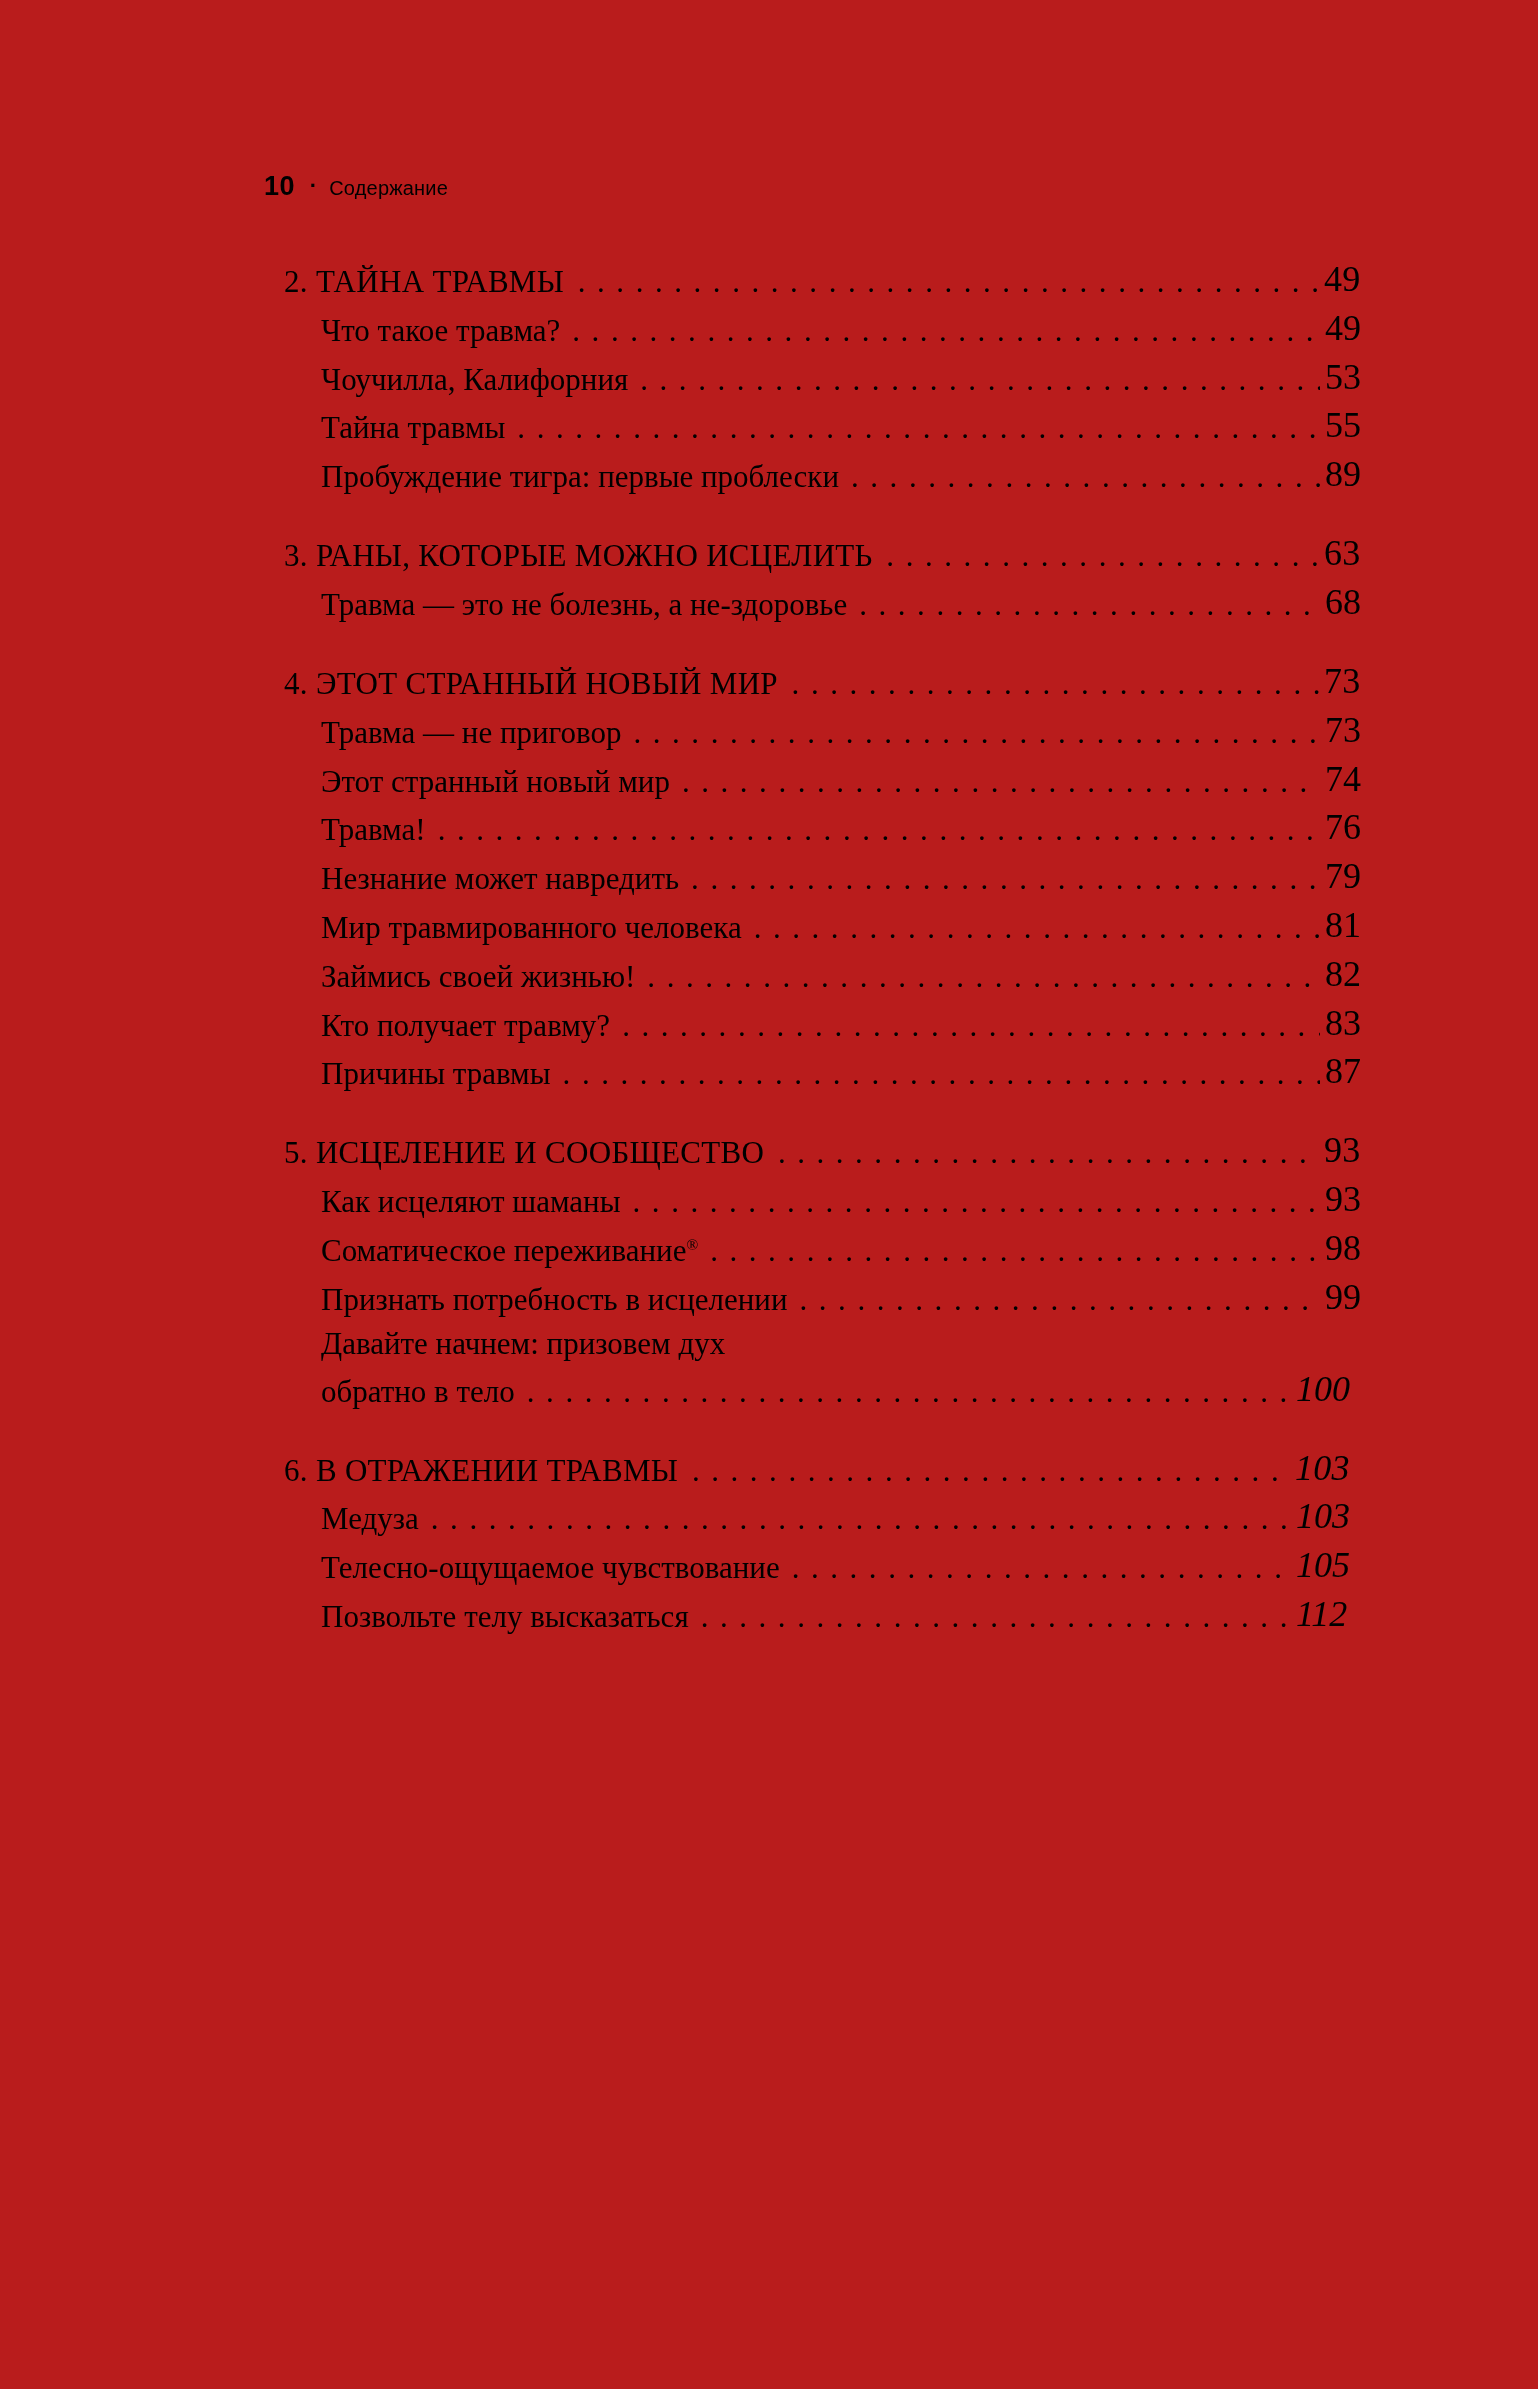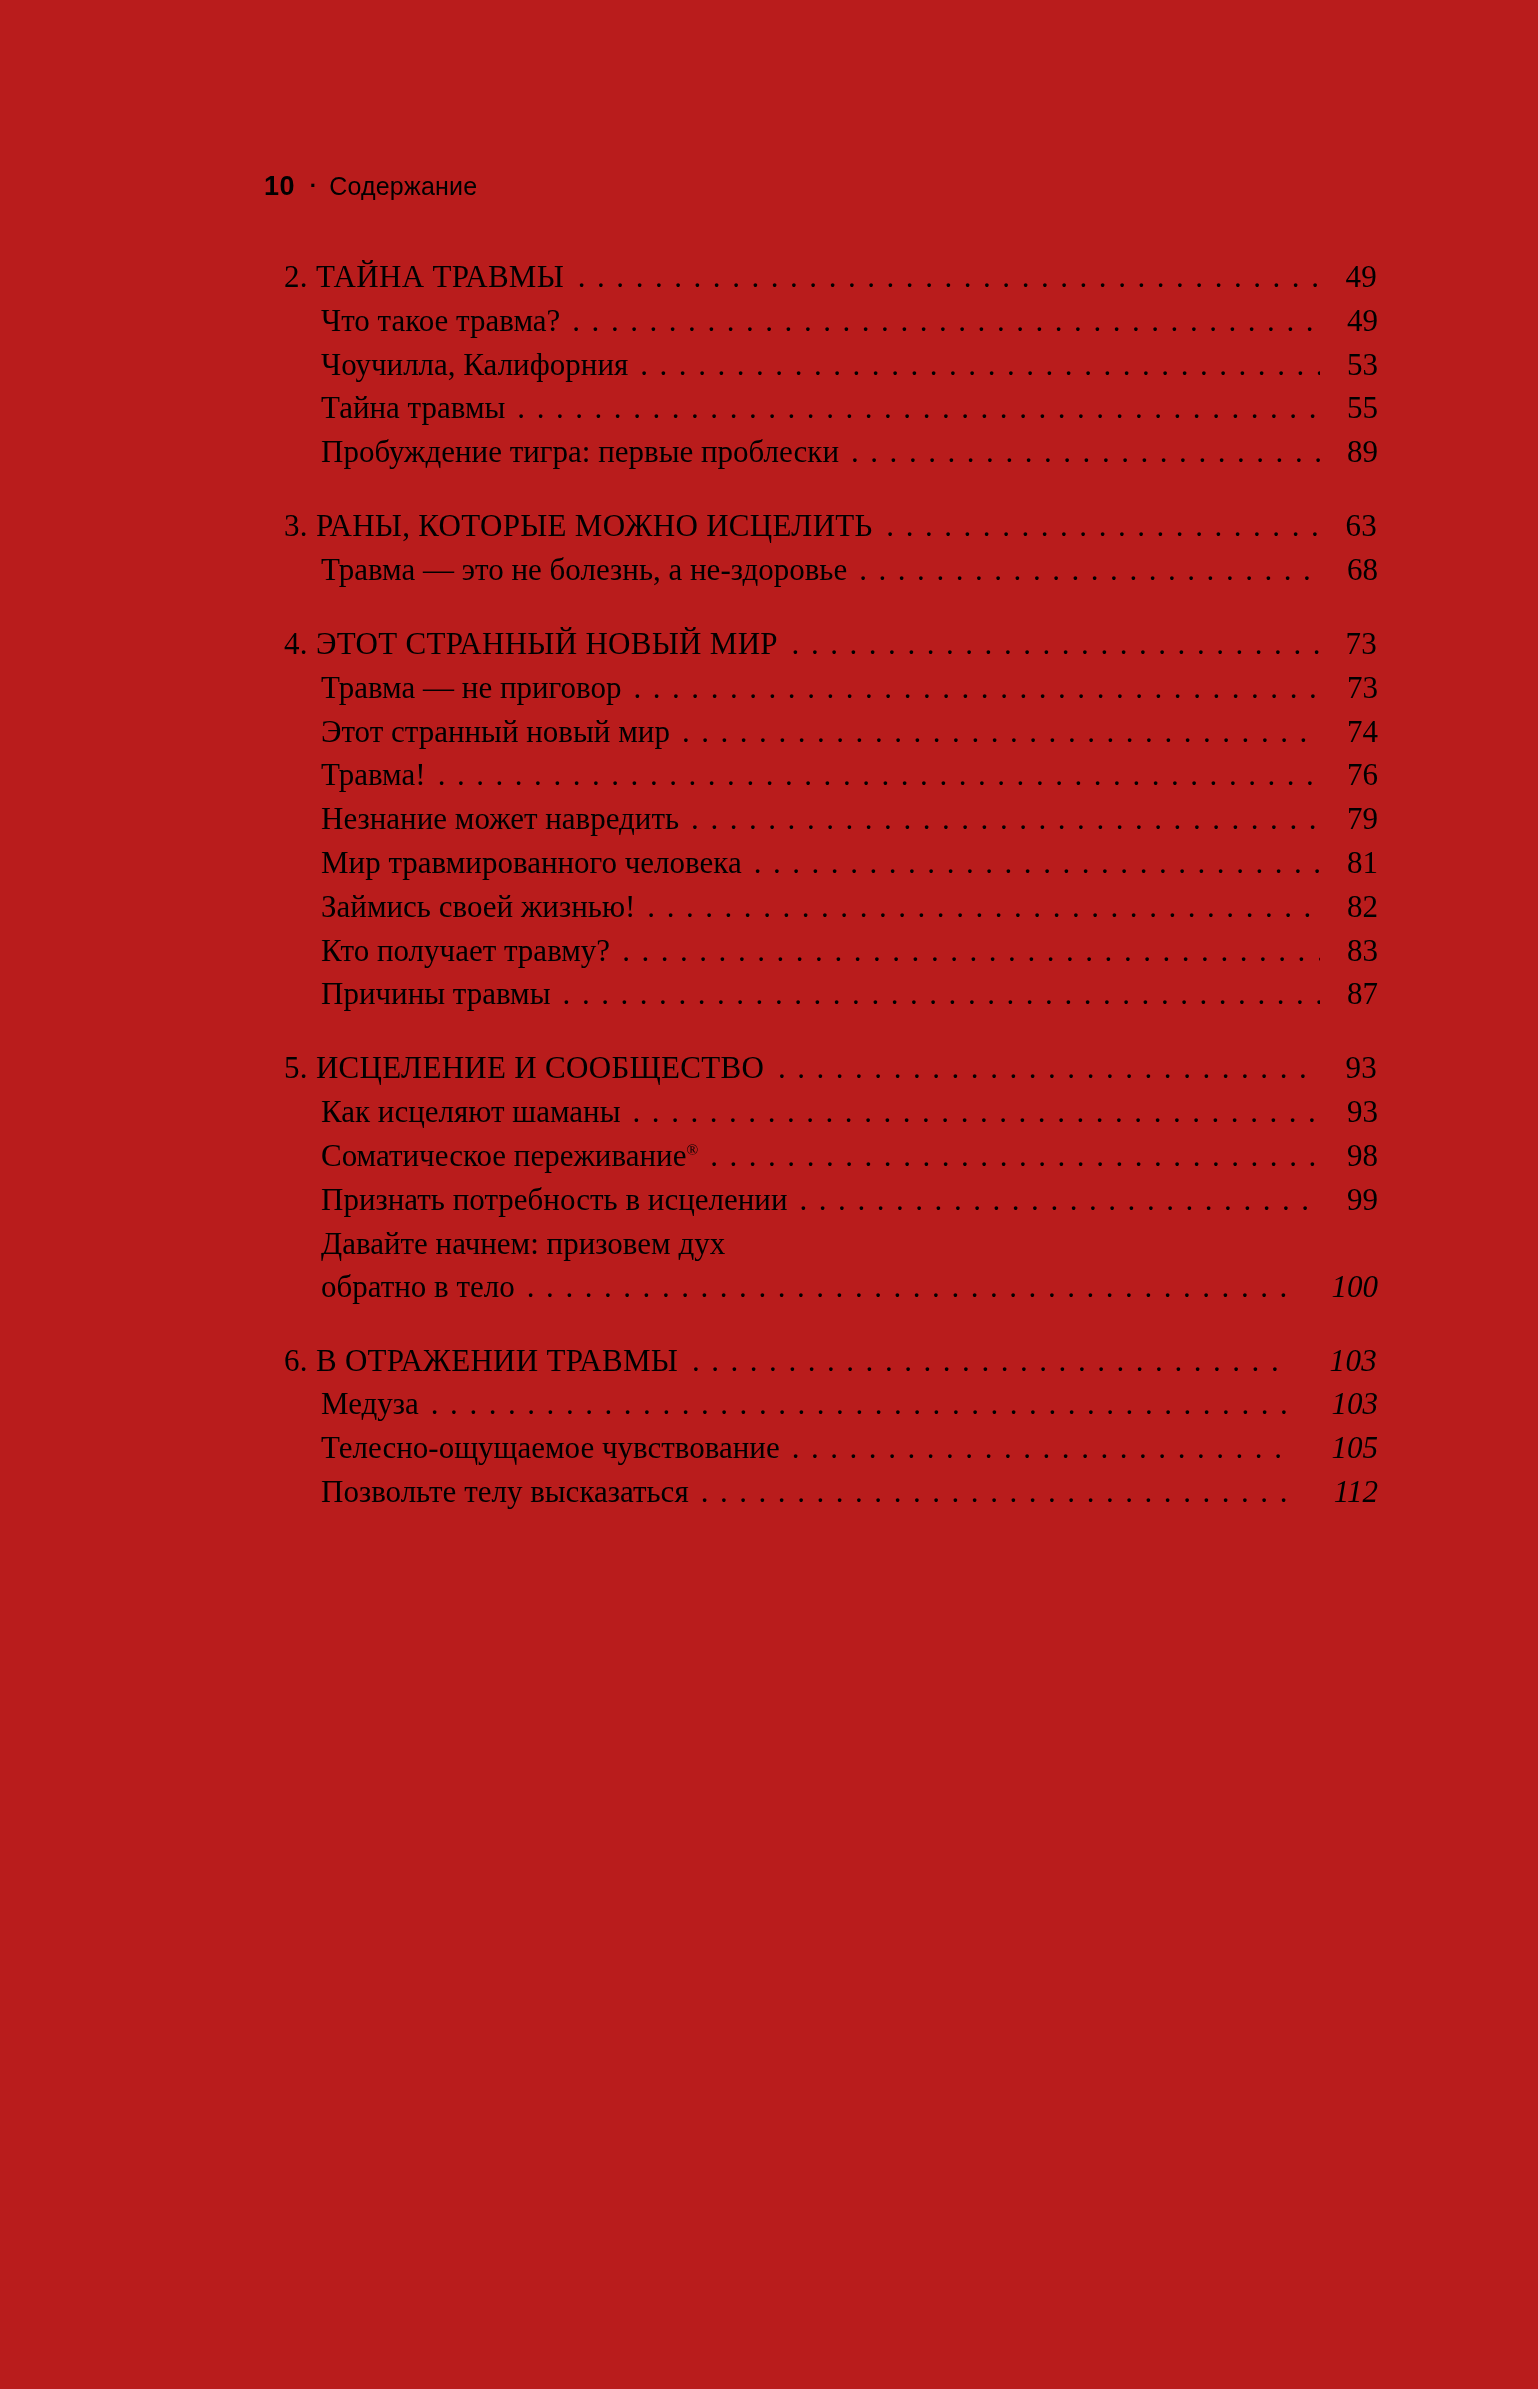--- a/index.html
+++ b/index.html
@@ -42,21 +42,21 @@
   }
   .running-head .sep {
     font-weight: 700;
     margin: 0 12px 0 14.6px;
     font-size: 22px;
     position: relative;
     top: -1.8px;
   }
   .running-head .section-name {
     font-weight: 400;
-    font-size: 25px;
+    font-size: 20px;
   }
 
   
   .toc {
     position: absolute;
     left: 0;
     top: 261px;
     width: 1539px;
   }
 
@@ -89,24 +89,23 @@
     left: 0;
     bottom: -1.8px;
     white-space: nowrap;
     letter-spacing: 1.9px;
     font-size: 31px;
     line-height: 1;
   }
 
   .toc-entry .page-num {
     flex: 0 0 auto;
-    text-align: right;
     min-width: 53px;
     padding-left: 4.6px;
-    font-size: 31px;
+    font-size: 36px;
   }
   .toc-entry .page-num.wide {
     min-width: 82px;
     padding-left: 9px;
     font-style: italic;
   }
 
   
   .toc-entry.chapter {
     margin-left: 284px;

